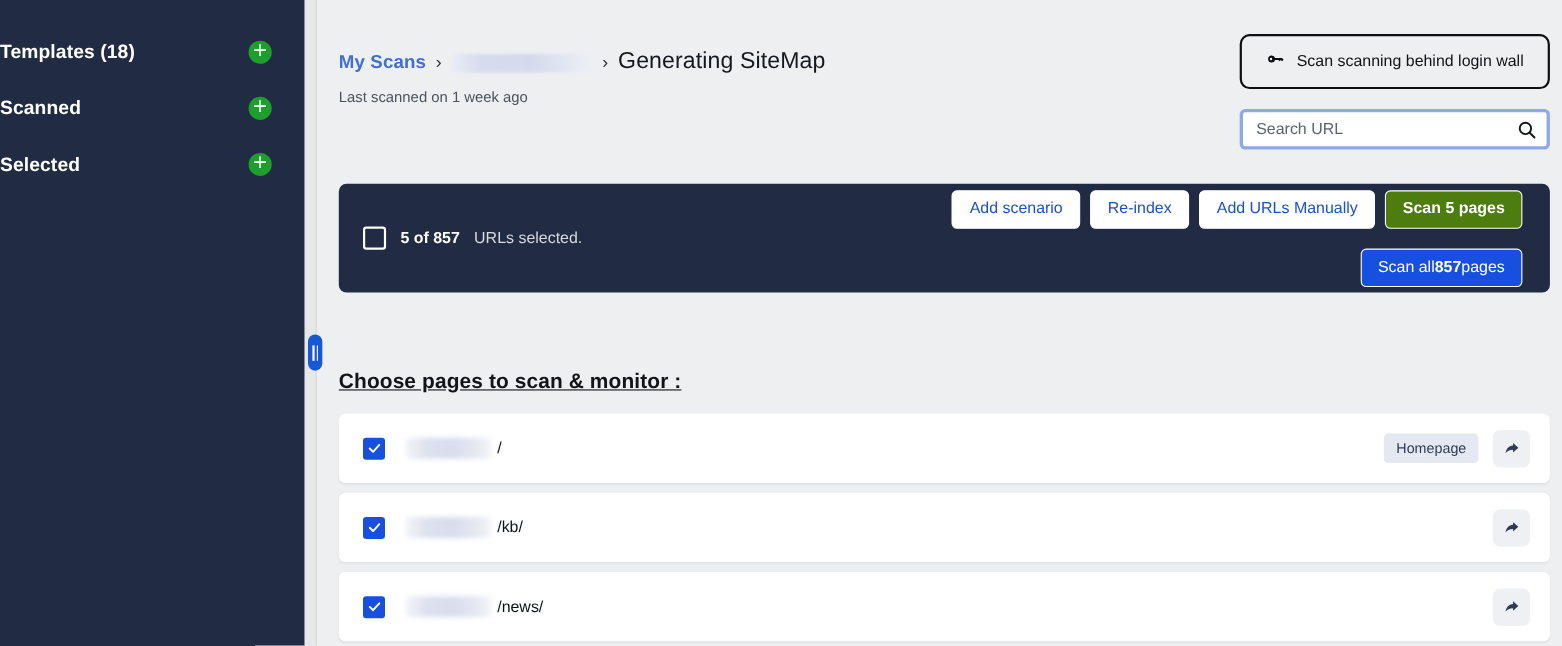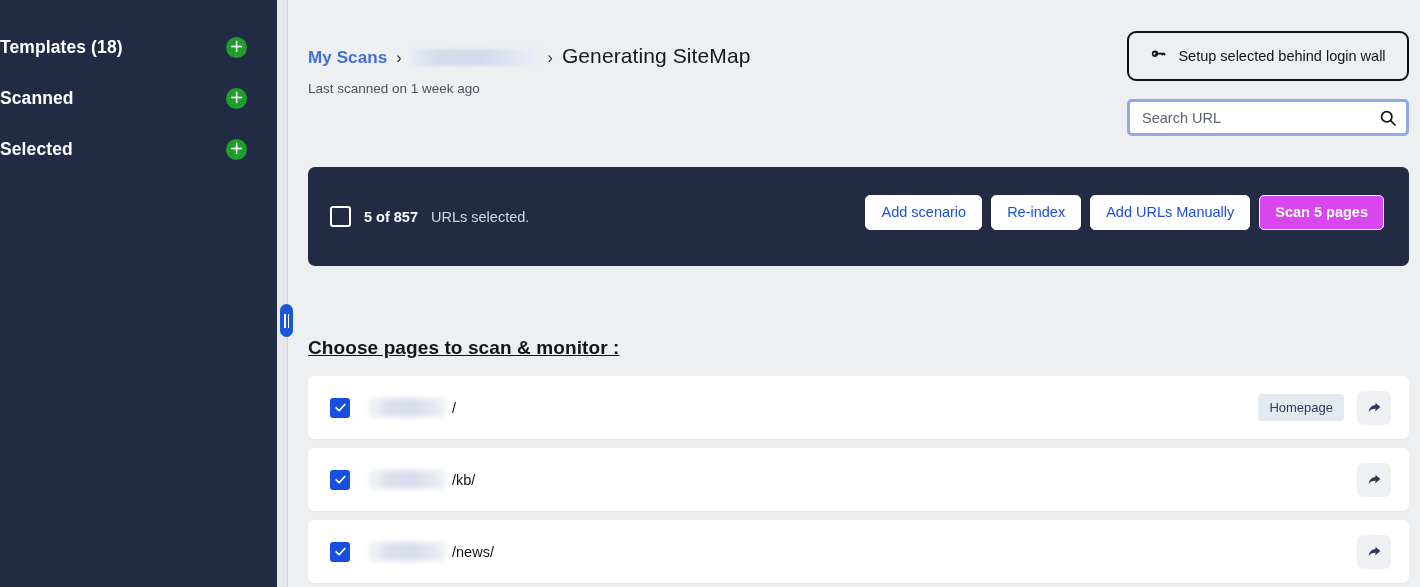--- a/index.html
+++ b/index.html
@@ -181,21 +181,21 @@
     height: 35px;
     border-radius: 5px;
     display: flex; align-items: center; justify-content: center;
     padding: 0 15px;
     font-size: 14.5px;
     cursor: pointer;
     white-space: nowrap;
     border: 1.5px solid #ffffff;
   }
   .btn-white { background: #fff; color: #1d4ed8; font-weight: 400; }
-  .btn-blue  { background: #d946ef; color: #fff; font-weight: 700; }
+  .btn-blue  { background: #4d7c0f; color: #fff; font-weight: 700; }
   .btn-blue-2 { background: #1750e0; color: #fff; font-weight: 400; }
   .btn-blue-2 b { font-weight: 700; }
   .row-break { flex-basis: 100%; height: 0; }
 
   
   .banner {
     position: absolute; left: 20px; top: 280px;
     width: 1101px; height: 46px;
     background: #dbe5d9;
     border-radius: 4px;
@@ -295,21 +295,21 @@
     </div>
 
     <div class="subtitle">Last scanned on 1 week ago</div>
 
     <div class="login-wall-btn">
       <span class="key-icon">
         <svg width="17" height="17" viewBox="0 0 24 24" fill="#0c0f14" aria-hidden="true">
           <path d="M7.2 6.2a4.6 4.6 0 1 0 0 9.2 4.6 4.6 0 0 0 4.42-3.3h4.1l1.5 1.6 1.6-1.6 1.6 1.6 2.0-2.1-2.0-2.1h-8.8A4.6 4.6 0 0 0 7.2 6.2zm-.9 3.1a1.5 1.5 0 1 1 0 3 1.5 1.5 0 0 1 0-3z"></path>
         </svg>
       </span>
-      <span>Setup selected behind login wall</span>
+      <span>Scan scanning behind login wall</span>
     </div>
 
     <div class="search-wrap">
       <input class="search-input" type="text" placeholder="Search URL" style="">
       <span class="search-icon-btn">
         <svg width="20" height="20" viewBox="0 0 24 24" fill="none" stroke="#11151c" stroke-width="2.1" aria-hidden="true">
           <circle cx="10.5" cy="10.5" r="6.2"></circle>
           <line x1="15.2" y1="15.2" x2="20.4" y2="20.4" stroke-linecap="round"></line>
         </svg>
       </span>
@@ -320,20 +320,25 @@
         <span class="bar-checkbox"></span>
         <span class="sel-count">5 of 857</span>
         <span class="sel-text">URLs selected.</span>
       </div>
       <div class="btn-group">
         <button class="btn btn-white">Add scenario</button>
         <button class="btn btn-white">Re-index</button>
         <button class="btn btn-white">Add URLs Manually</button>
         <button class="btn btn-blue">Scan 5 pages</button>
         <span class="row-break"></span>
+        <button class="btn btn-blue-2">
+          <span>Scan all </span>
+            <b>857</b>
+            <span> pages</span>
+        </button>
       </div>
     </section>
 
 
     <h2 class="section-title">Choose pages to scan &amp; monitor :</h2>
 
     <div class="list">
 
       <div class="page-row">
         <span class="row-check">

